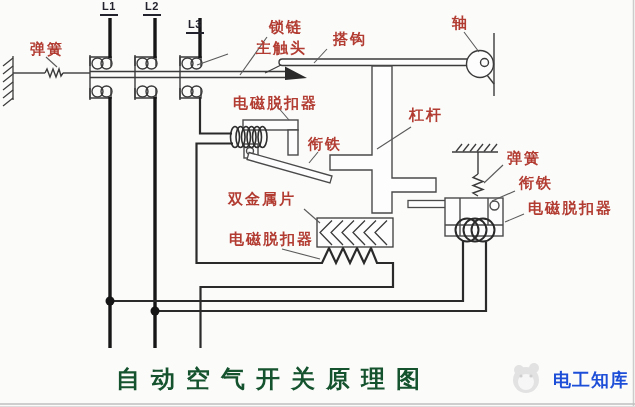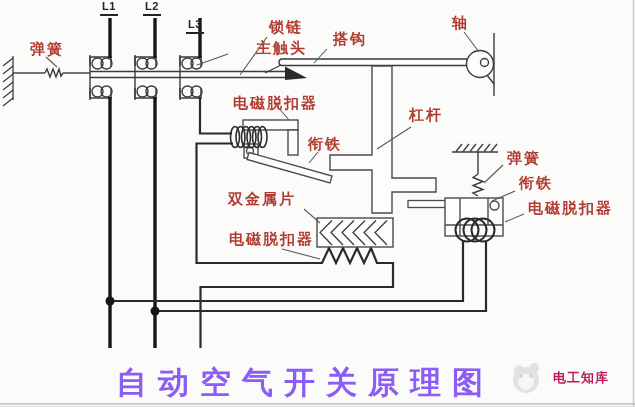--- a/index.html
+++ b/index.html
@@ -29,34 +29,34 @@
     font-weight:bold;
     font-size:11px;
     letter-spacing:0.5px;
     line-height:1;
     border-bottom:2px solid #23232e;
     padding:0 2px 2px 2px;
   }
   .title{
     position:absolute;
     left:116px;top:367px;
-    color:#8b5cf6;
+    color:#14532d;
     font-family:"Liberation Serif", serif;
     font-weight:bold;
-    font-size:31px;
+    font-size:24px;
     letter-spacing:11px;
     line-height:1;
     white-space:nowrap;
   }
   .watermark{
     position:absolute;
     left:553px;top:371px;
-    color:#be185d;
-    font-weight:bold;
-    font-size:13px;
+    color:#1d4ed8;
+    font-weight:bold;
+    font-size:18px;
     letter-spacing:1px;
     line-height:1;
     white-space:nowrap;
   }
 </style>
 </head>
 <body>
 
 <div class="stage">
 

